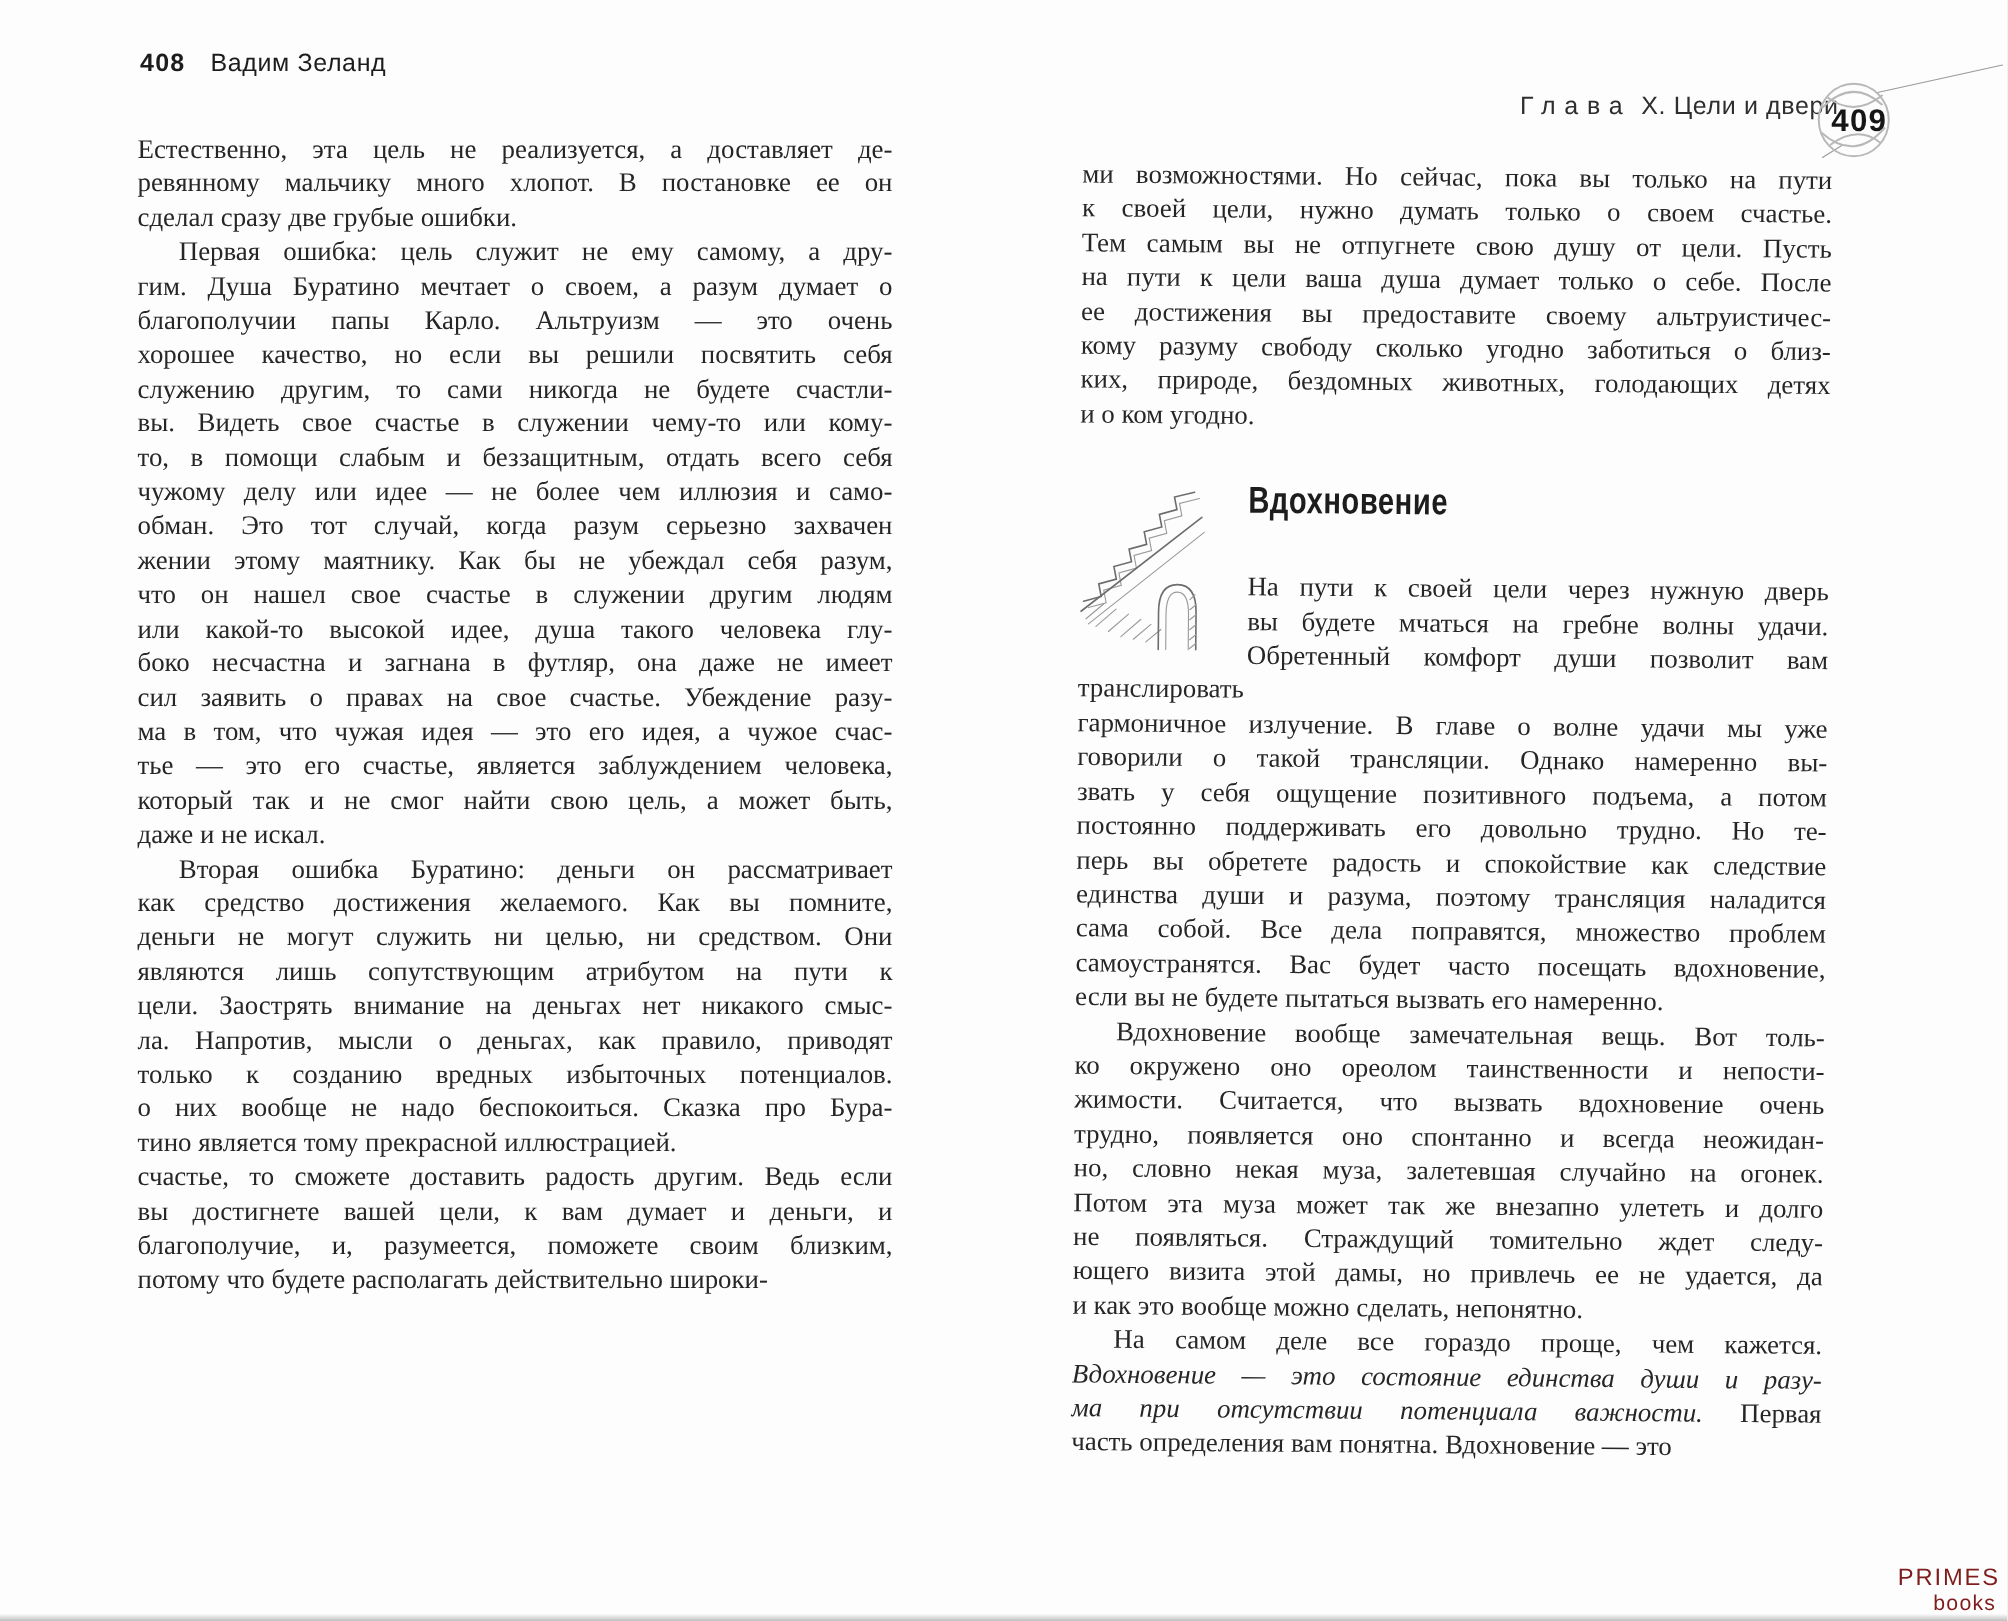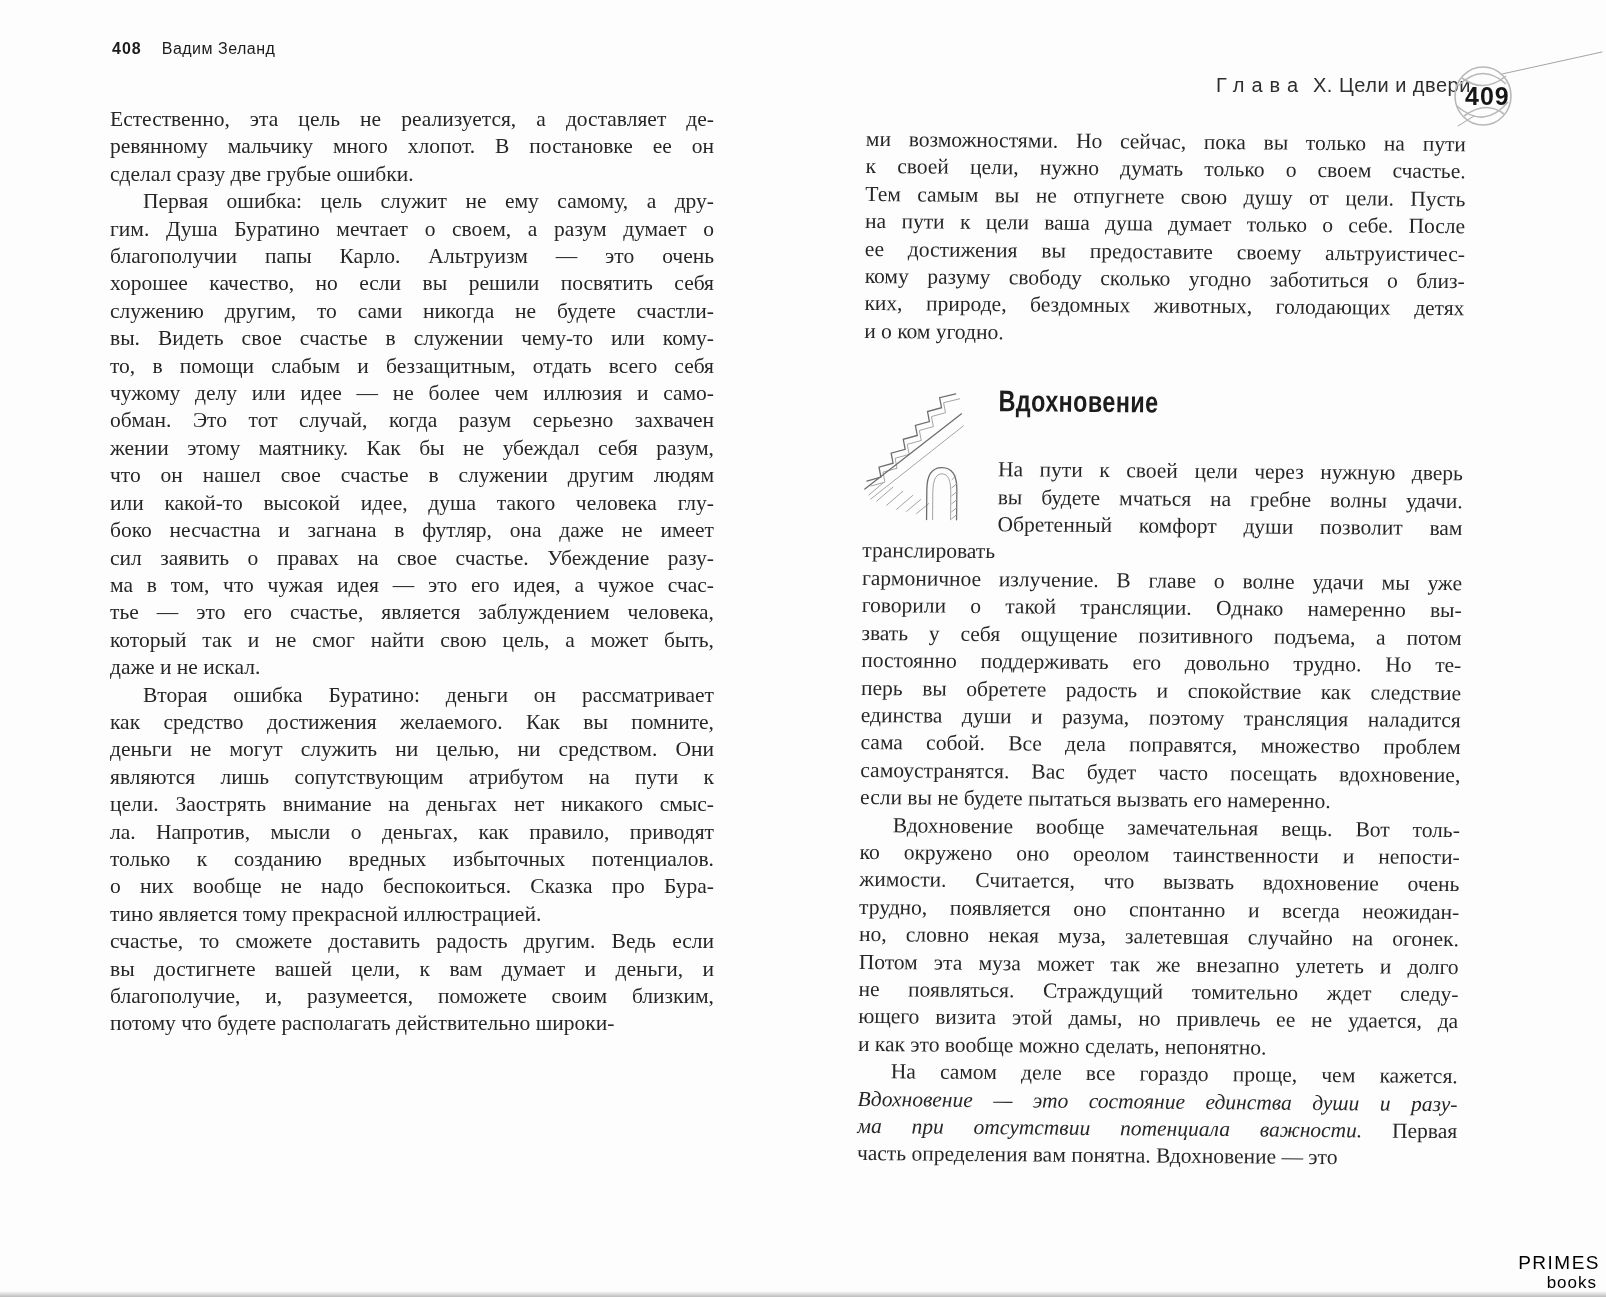--- a/index.html
+++ b/index.html
@@ -5,21 +5,21 @@
   html,body { margin:0; padding:0; background:#e8e8e8; }
   .page {
     position:relative; width:1606px; height:1297px; background:#fdfdfd;
     overflow:hidden; font-family:"Liberation Serif","DejaVu Serif",serif;
     color:#2a2a2a;
   }
   
   .left-header {
     position:absolute; left:112px; top:40px;
     font-family:"Liberation Sans","DejaVu Sans",sans-serif;
-    font-size:16px; color:#1c1c1c; white-space:nowrap;
+    font-size:20px; color:#1c1c1c; white-space:nowrap;
   }
   .left-header .num { font-weight:bold; letter-spacing:1px; margin-right:20px; }
   .left-header .name { letter-spacing:0.5px; }
   .right-header {
     position:absolute; left:1216px; top:74px;
     font-family:"Liberation Sans","DejaVu Sans",sans-serif;
     font-size:20px; color:#2e2e2e; white-space:nowrap;
   }
   .right-header .chapter-word { letter-spacing:7px; margin-right:8px; }
   .right-header .chapter-title { letter-spacing:0.5px; }
@@ -51,21 +51,21 @@
     font-weight:bold; font-size:30px; color:#1d1d1d; line-height:34px;
   }
   .section-heading .squeeze {
     display:inline-block; transform:scaleX(0.78); transform-origin:0 50%;
     letter-spacing:0.5px;
   }
   
   .watermark {
     position:absolute; right:6px; bottom:6px; text-align:right;
     font-family:"Liberation Sans","DejaVu Sans",sans-serif;
-    color:#000000; line-height:1;
+    color:#7f1d1d; line-height:1;
   }
   .watermark .l1 { font-size:19px; letter-spacing:1.5px; }
   .watermark .l2 { font-size:17px; letter-spacing:1px; margin-top:2px; margin-right:3px; }
   .scan-edge-bottom {
     position:absolute; left:0; right:0; bottom:0; height:6px;
     background:linear-gradient(to bottom, rgba(120,120,120,0), rgba(110,110,110,0.45));
   }
   .sketch { stroke:#6d6d6d; fill:none; stroke-width:1.3; stroke-linecap:round; }
   .sketch-light { stroke:#9a9a9a; fill:none; stroke-width:0.9; stroke-linecap:round; }
   .scribble { stroke:#b8b8b8; fill:none; stroke-width:1.6; }

